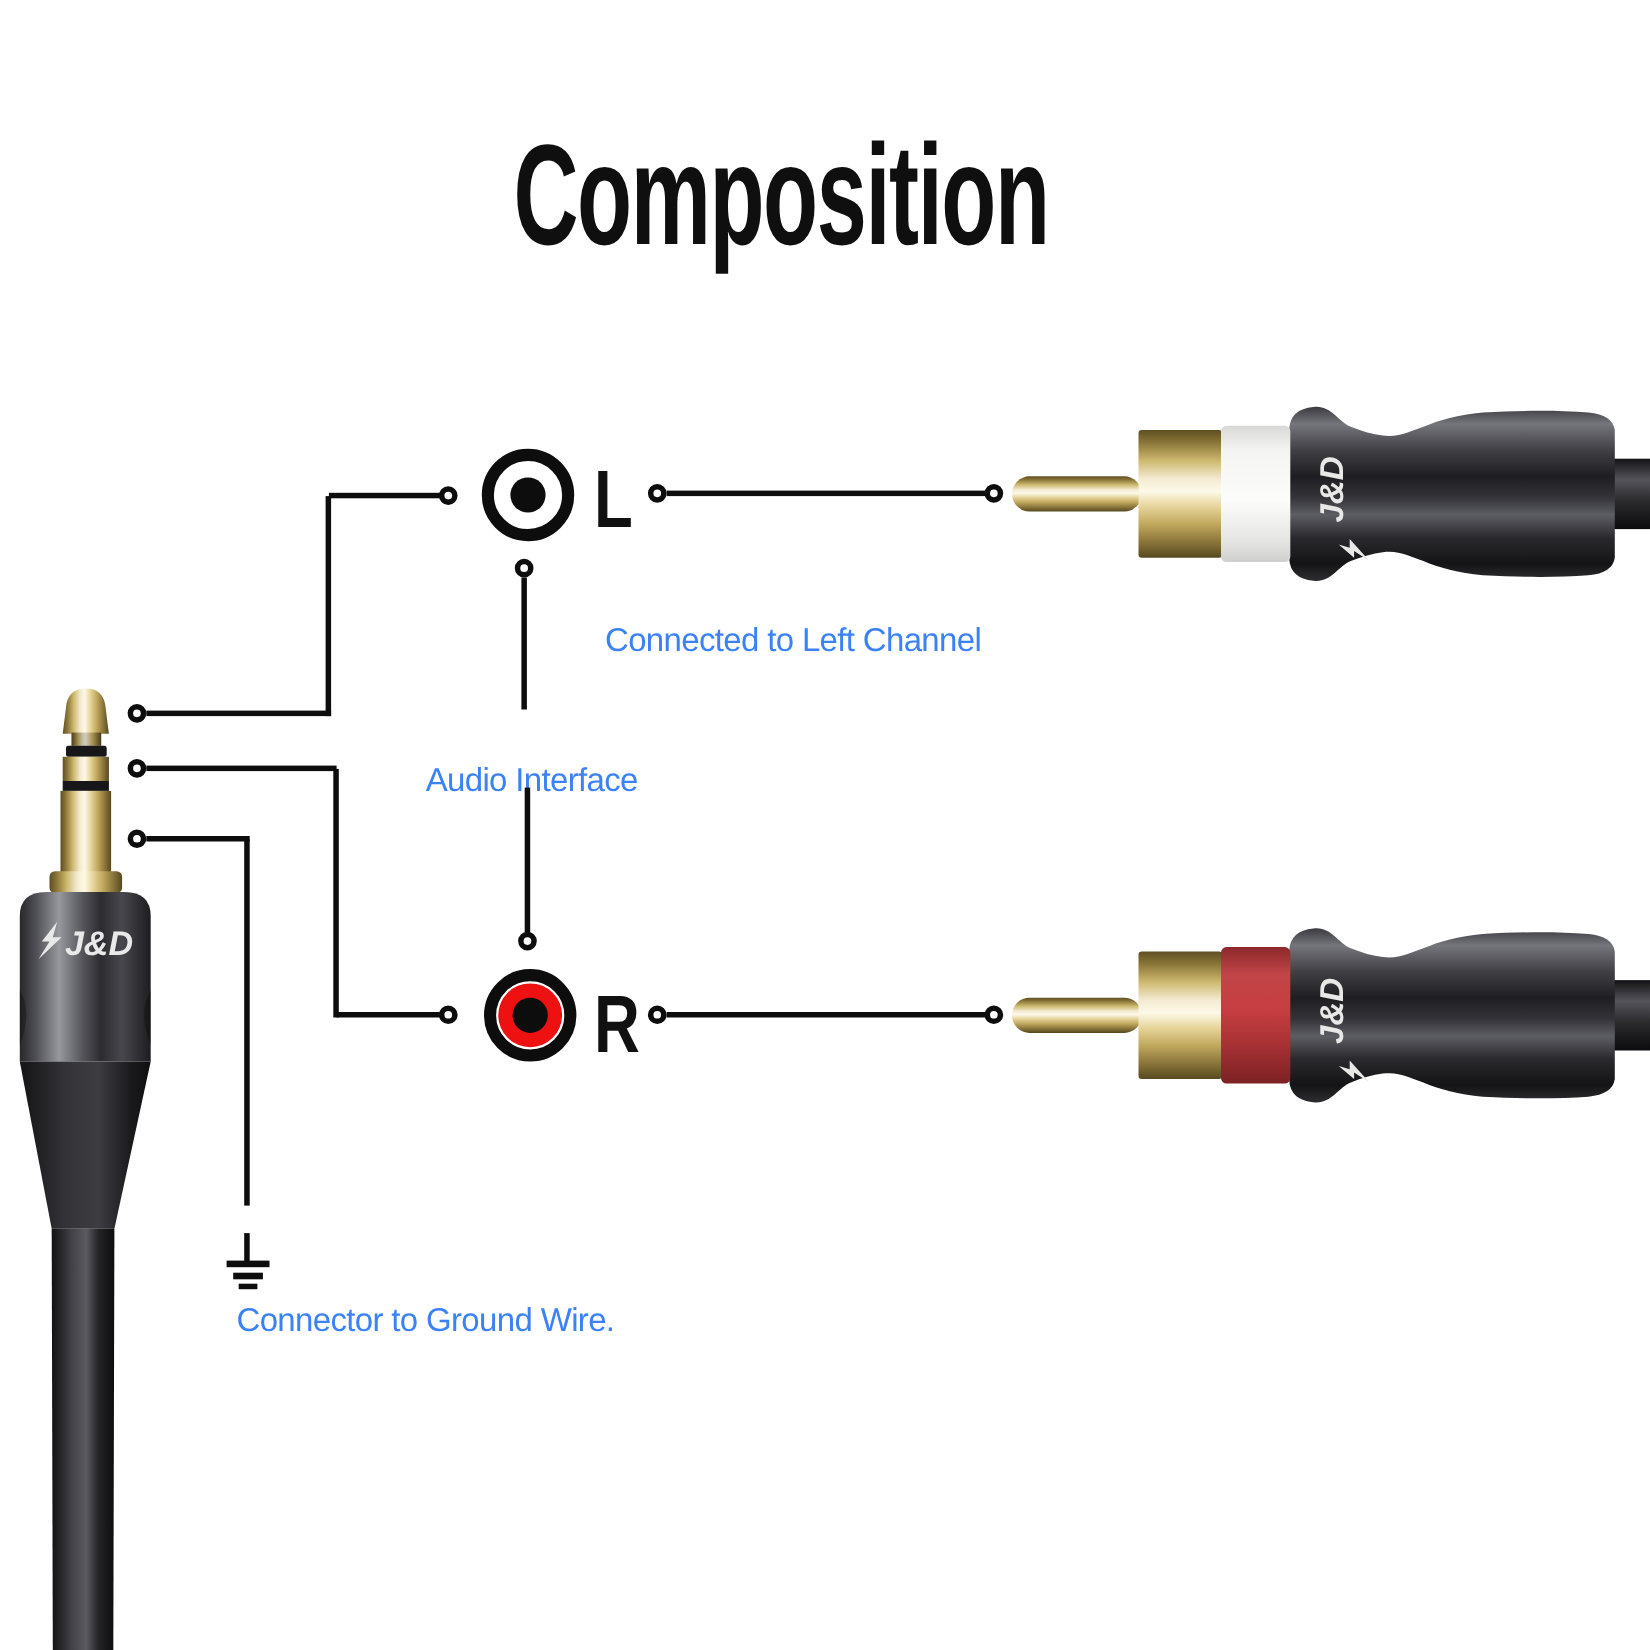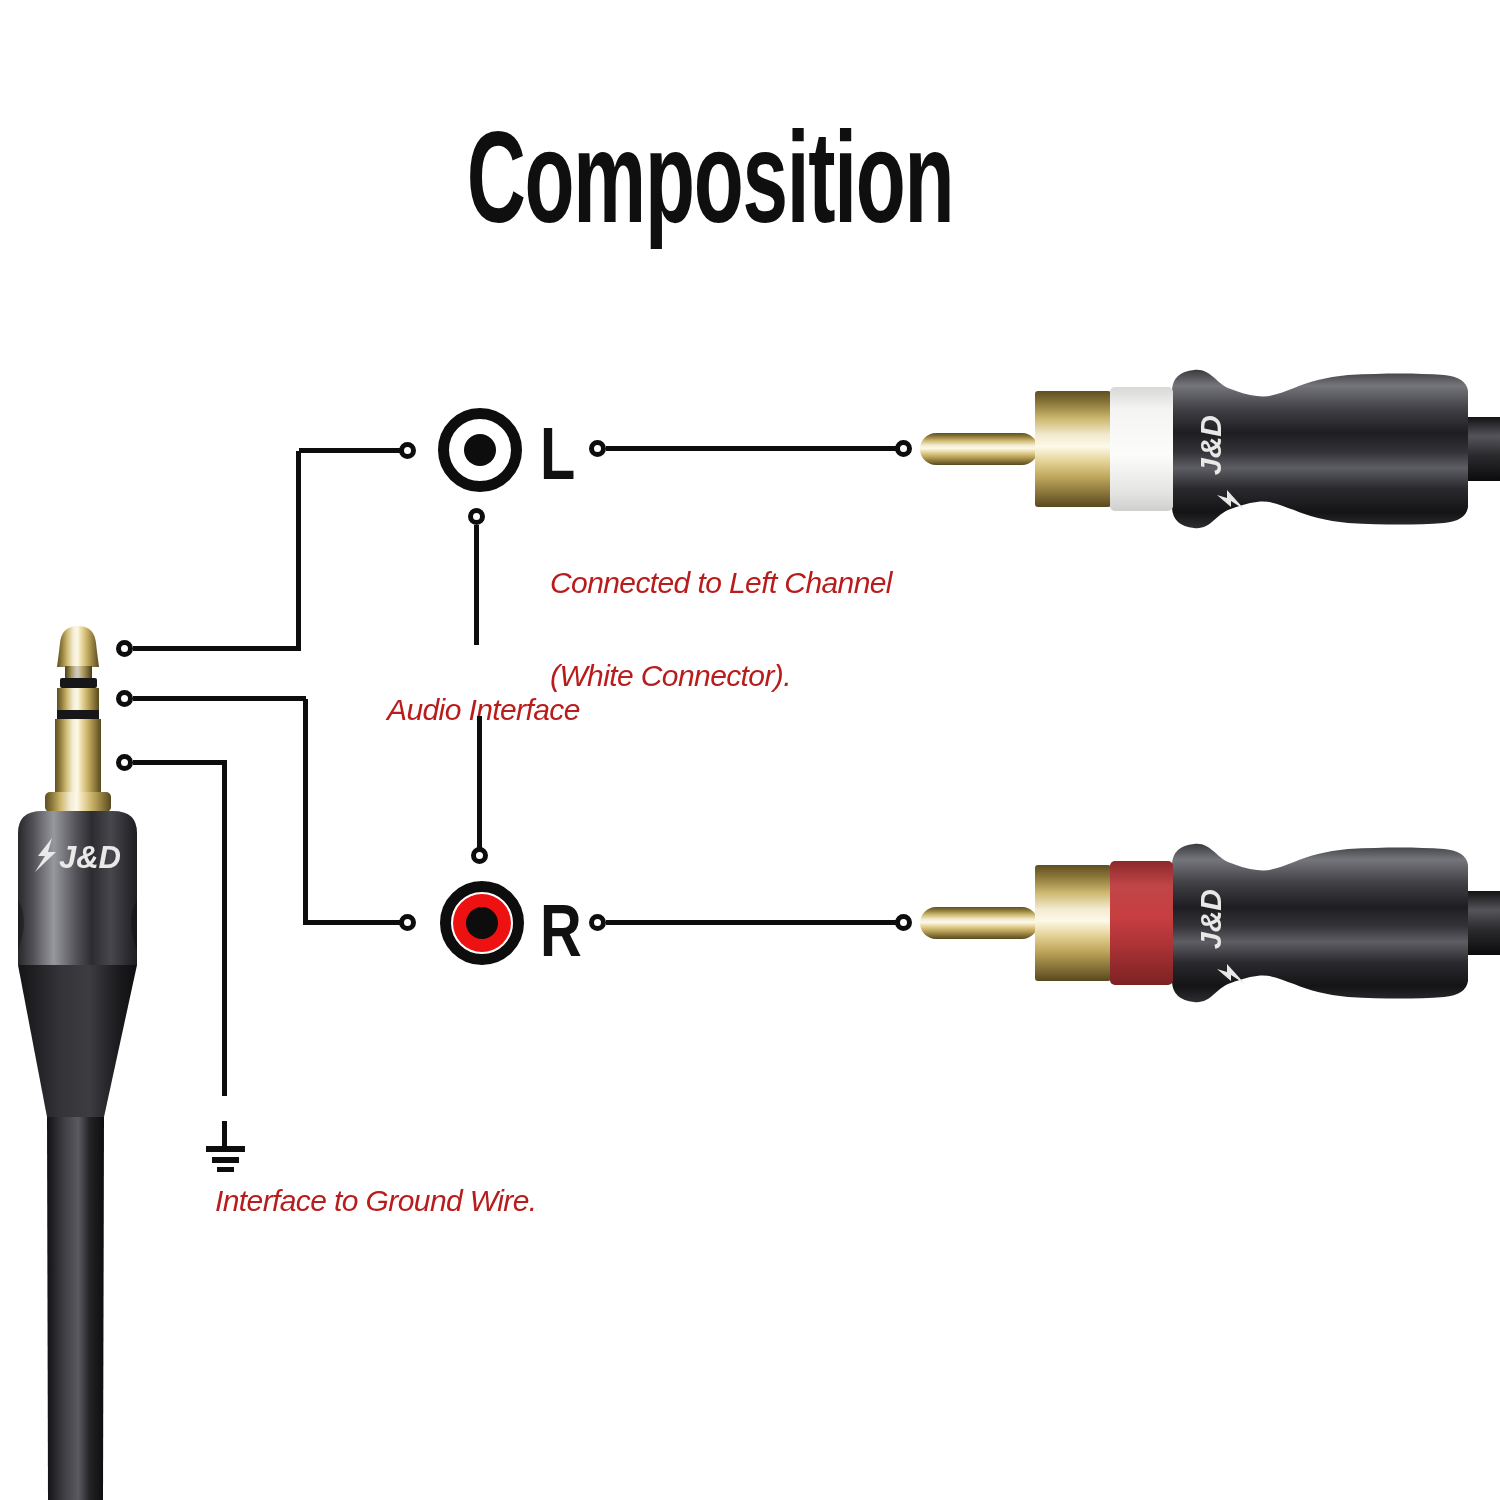--- a/index.html
+++ b/index.html
@@ -9,21 +9,21 @@
          letter-spacing:-2px;white-space:nowrap;transform:scaleX(0.63) translateX(-50%);
          transform-origin:0 0;color:#0f0f0f;}
   .wire{position:absolute;background:#0d0d0d;}
   .h{height:5px;} .v{width:5px;}
   .node{position:absolute;width:7px;height:7px;border:5px solid #0d0d0d;border-radius:50%;background:#fff;}
   .ring{position:absolute;width:62px;height:62px;border:11px solid #0d0d0d;border-radius:50%;background:#fff;}
   .dot{position:absolute;width:32px;height:32px;border-radius:50%;background:#0d0d0d;}
   .reddisc{position:absolute;width:58px;height:58px;border-radius:50%;background:#ee1111;}
   .bigletter{position:absolute;font-size:74px;font-weight:bold;line-height:1;white-space:nowrap;
              transform:scaleX(0.78);transform-origin:0 0;color:#111;}
-  .caption{position:absolute;font-size:30px;line-height:31px;letter-spacing:-0.6px;color:#b91c1c;white-space:pre;font-style:italic;}
+  .caption{position:absolute;font-size:30px;line-height:31px;letter-spacing:-0.6px;color:#3b82f6;white-space:pre;}
   .gbar{position:absolute;background:#0d0d0d;}
   svg{position:absolute;display:block;}
   svg text{font-family:"Liberation Sans","DejaVu Sans",sans-serif;}
 </style>
 </head>
 <body>
 
 <div class="canvas">
 
   <div class="title">Composition</div>
@@ -200,19 +200,18 @@
   <div class="wire h" style="left:133px;top:760px;width:94px"></div>
   <div class="wire v" style="left:222px;top:763px;height:333px"></div>
 
   <div class="wire v" style="left:222px;top:1121px;height:27px"></div>
   <div class="gbar" style="left:206px;top:1146px;width:39px;height:6px"></div>
   <div class="gbar" style="left:212px;top:1157px;width:27px;height:6px"></div>
   <div class="gbar" style="left:217px;top:1167px;width:17px;height:5px"></div>
 
   <div class="caption" style="left:550px;top:505px">
     <div>Connected to Left Channel</div>
-    <div>(White Connector).</div>
   </div>
   <div class="caption" style="left:550px;top:979px">
   </div>
-  <div class="caption" style="left:215px;top:1185px">Interface to Ground Wire.</div>
+  <div class="caption" style="left:215px;top:1185px">Connector to Ground Wire.</div>
 
 </div>
 
 </body></html>

